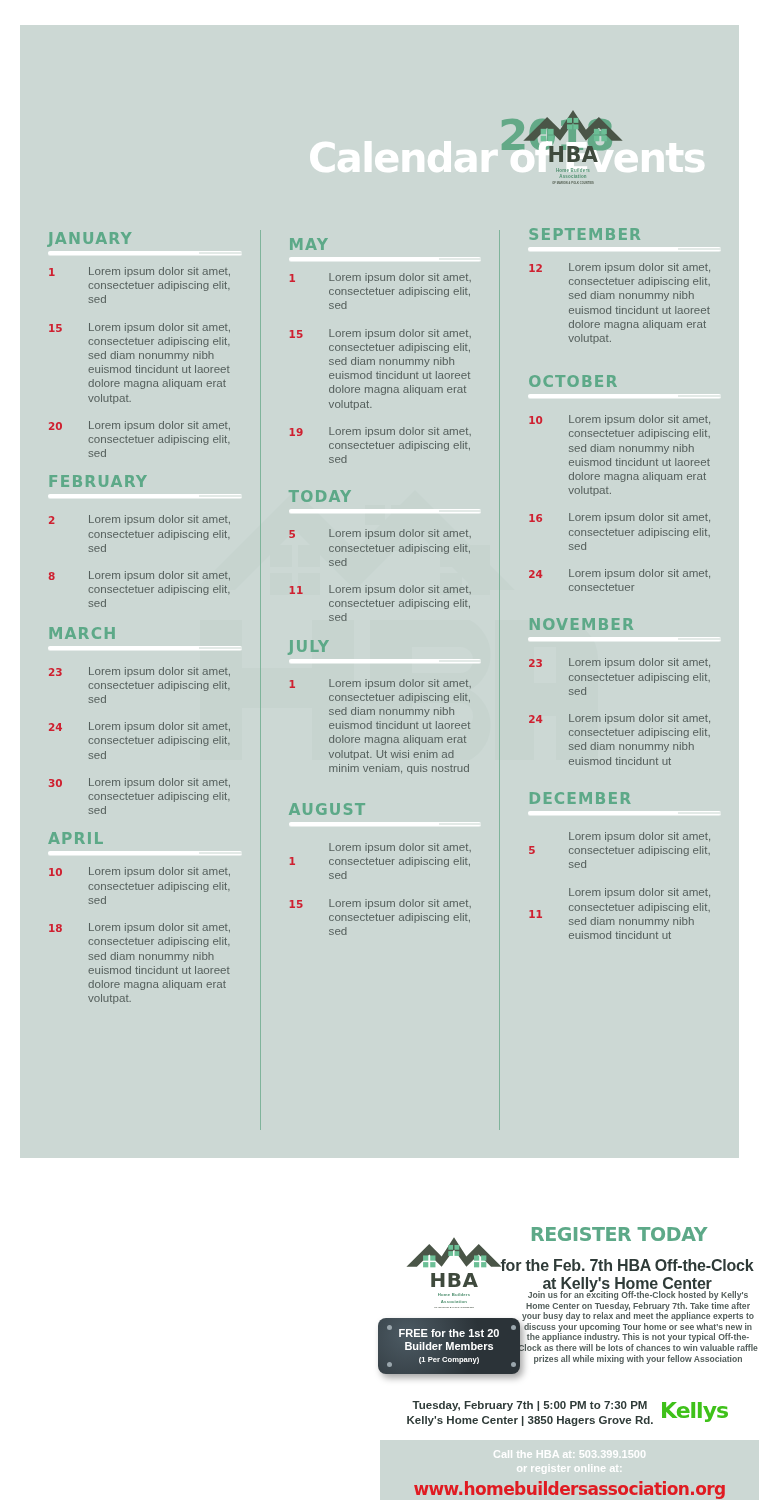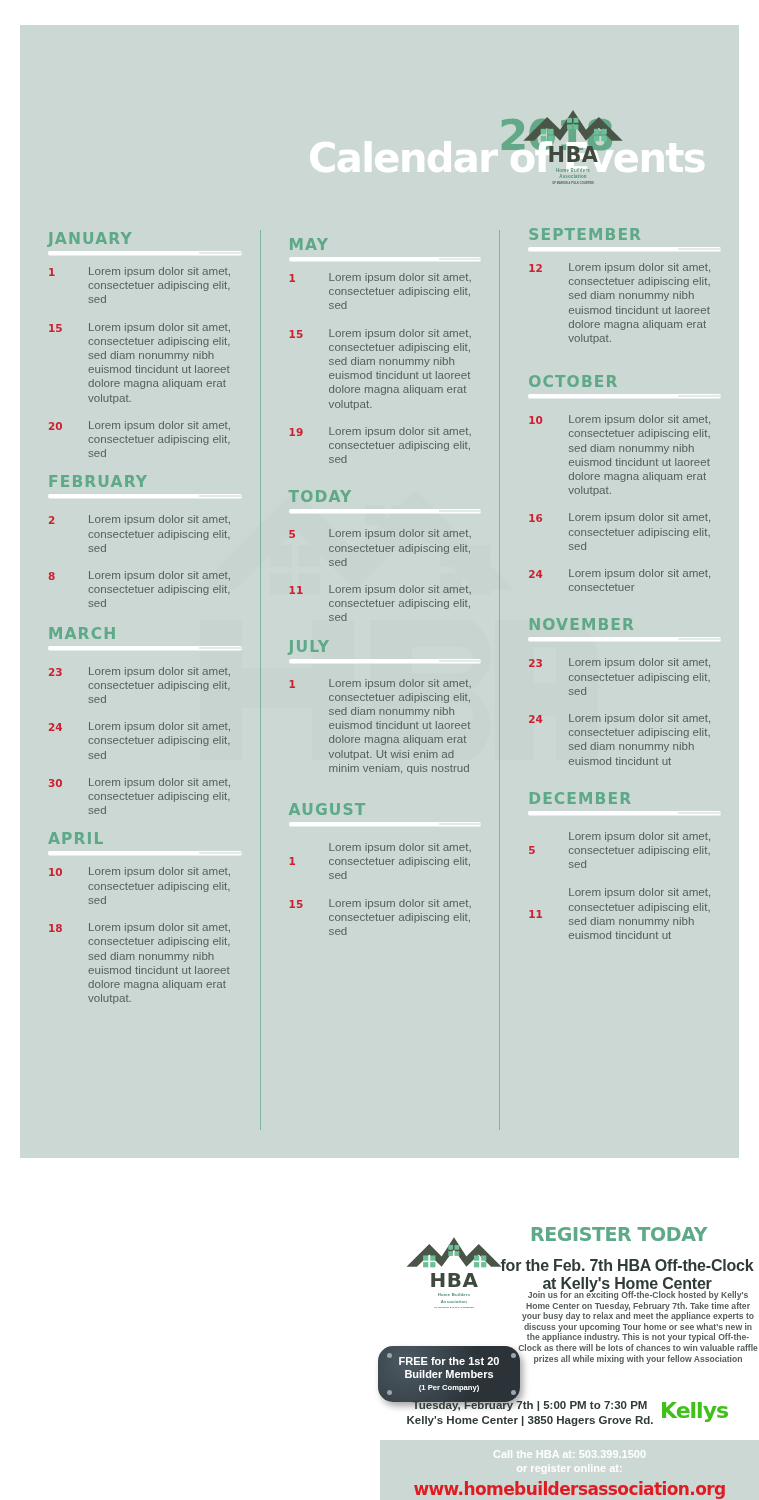--- a/index.html
+++ b/index.html
@@ -154,31 +154,30 @@
     color:#545f5c;
     font-size:8.6px;
     line-height:10.6px;
     font-weight:bold;
   }
   
   #free-plaque{
     position:absolute;
     left:378px; top:1318px;
     width:142px; height:56px;
-    border-radius:15px;
+    border-radius:8px;
     background:
       radial-gradient(circle at 20% 30%, #4c5a63 0%, #2b3338 60%),
       #2b3338;
     box-shadow:3px 4px 7px rgba(0,0,0,.35);
     color:#ffffff;
     text-align:center;
     box-sizing:border-box;
     padding-top:9px;
     overflow:hidden;
-    margin-top:28px;
   }
   #free-plaque:before,#free-plaque:after{
     content:"";
     position:absolute;
     width:5px;height:5px;border-radius:50%;
     background:#9aa6ad;
     box-shadow:124px 0 0 #9aa6ad;
   }
   #free-plaque:before{ left:9px; top:7px; }
   #free-plaque:after{ left:9px; bottom:7px; }

